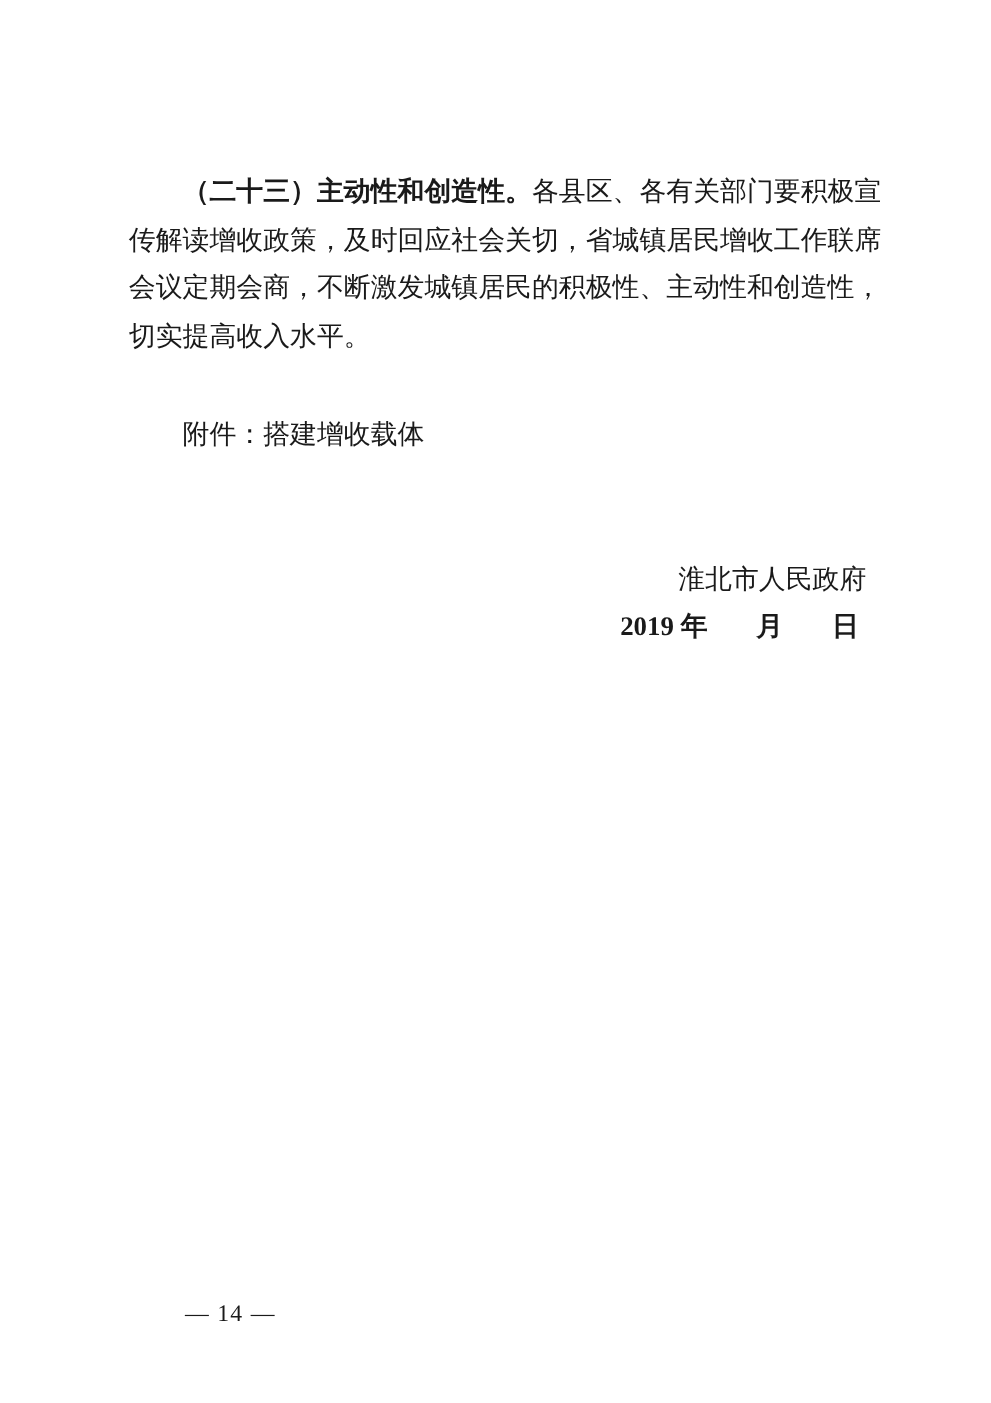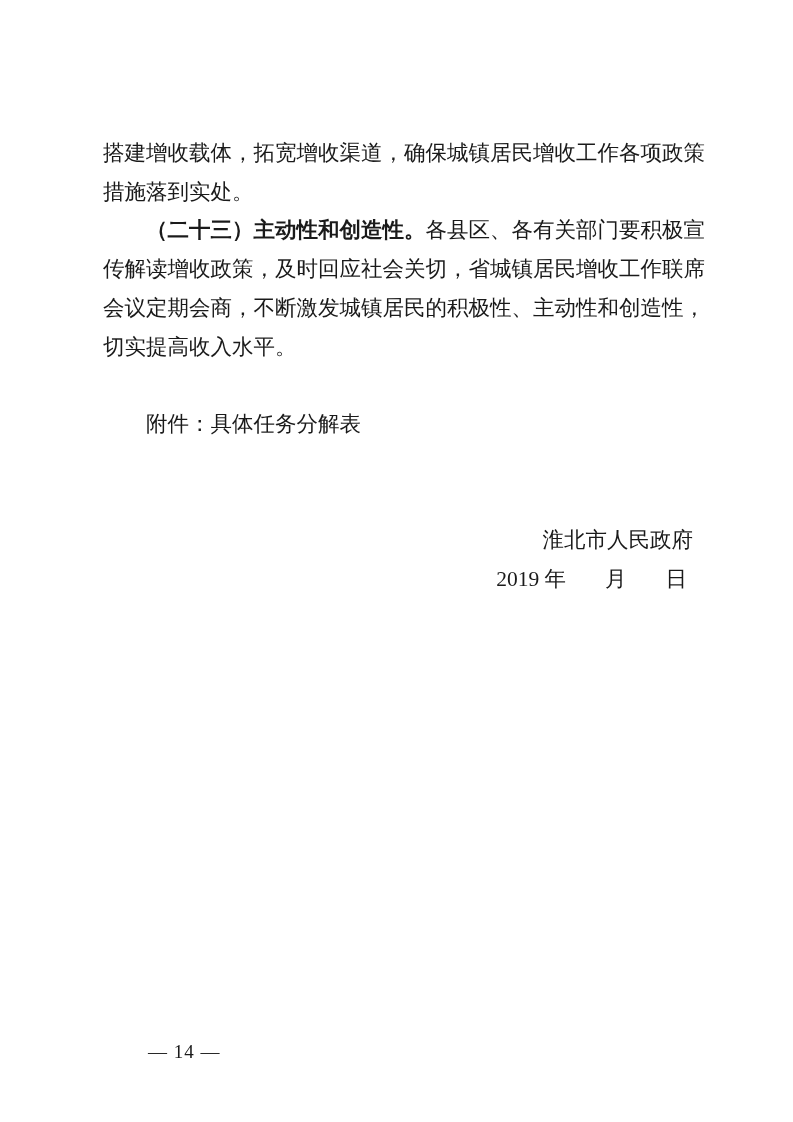--- a/index.html
+++ b/index.html
@@ -25,43 +25,42 @@
   p.section { text-indent: 2em; }
   .section-heading { font-weight: bold; }
   p.attachment {
     text-indent: 2em;
     margin-top: 38.7px !important;
     text-align: left;
   }
   .signature { margin-top: 77.4px; }
   .sig-line { text-align: right; }
   .sig-issuer { padding-right: 12px; margin-top: 24px; }
-  .sig-date { padding-right: 18px; }
+  .sig-date { padding-right: 18px; font-weight: bold; }
   .sig-date .gap { margin-left: 39px; }
   .page-number {
     position: absolute;
     left: 104px;
     top: 1042px;
     font-size: 19px;
     line-height: 19px;
     letter-spacing: 1px;
     margin-left: 44px;
   }
 </style>
 </head>
 <body>
 
 <div class="doc-body">
-  <p class="continuation">搭建增收载体，拓宽增收渠道，确保城镇居民增收工作各项政策措施落到实处。</p>
 
 
   <p class="section"><span class="section-heading">（二十三）主动性和创造性。</span><span>各县区、各有关部门要积极宣传解读增收政策，及时回应社会关切，省城镇居民增收工作联席会议定期会商，不断激发城镇居民的积极性、主动性和创造性，切实提高收入水平。</span></p>
 
 
-  <p class="attachment">附件：具体任务分解表</p>
+  <p class="attachment">附件：搭建增收载体</p>
 
   <div class="signature">
     <div class="sig-line sig-issuer">淮北市人民政府</div>
     <div class="sig-line sig-date"><span>2019 年</span><span class="gap">月</span><span class="gap">日</span></div>
   </div>
 </div>
 
 <div class="page-number">— 14 —</div>
 
 </body></html>

